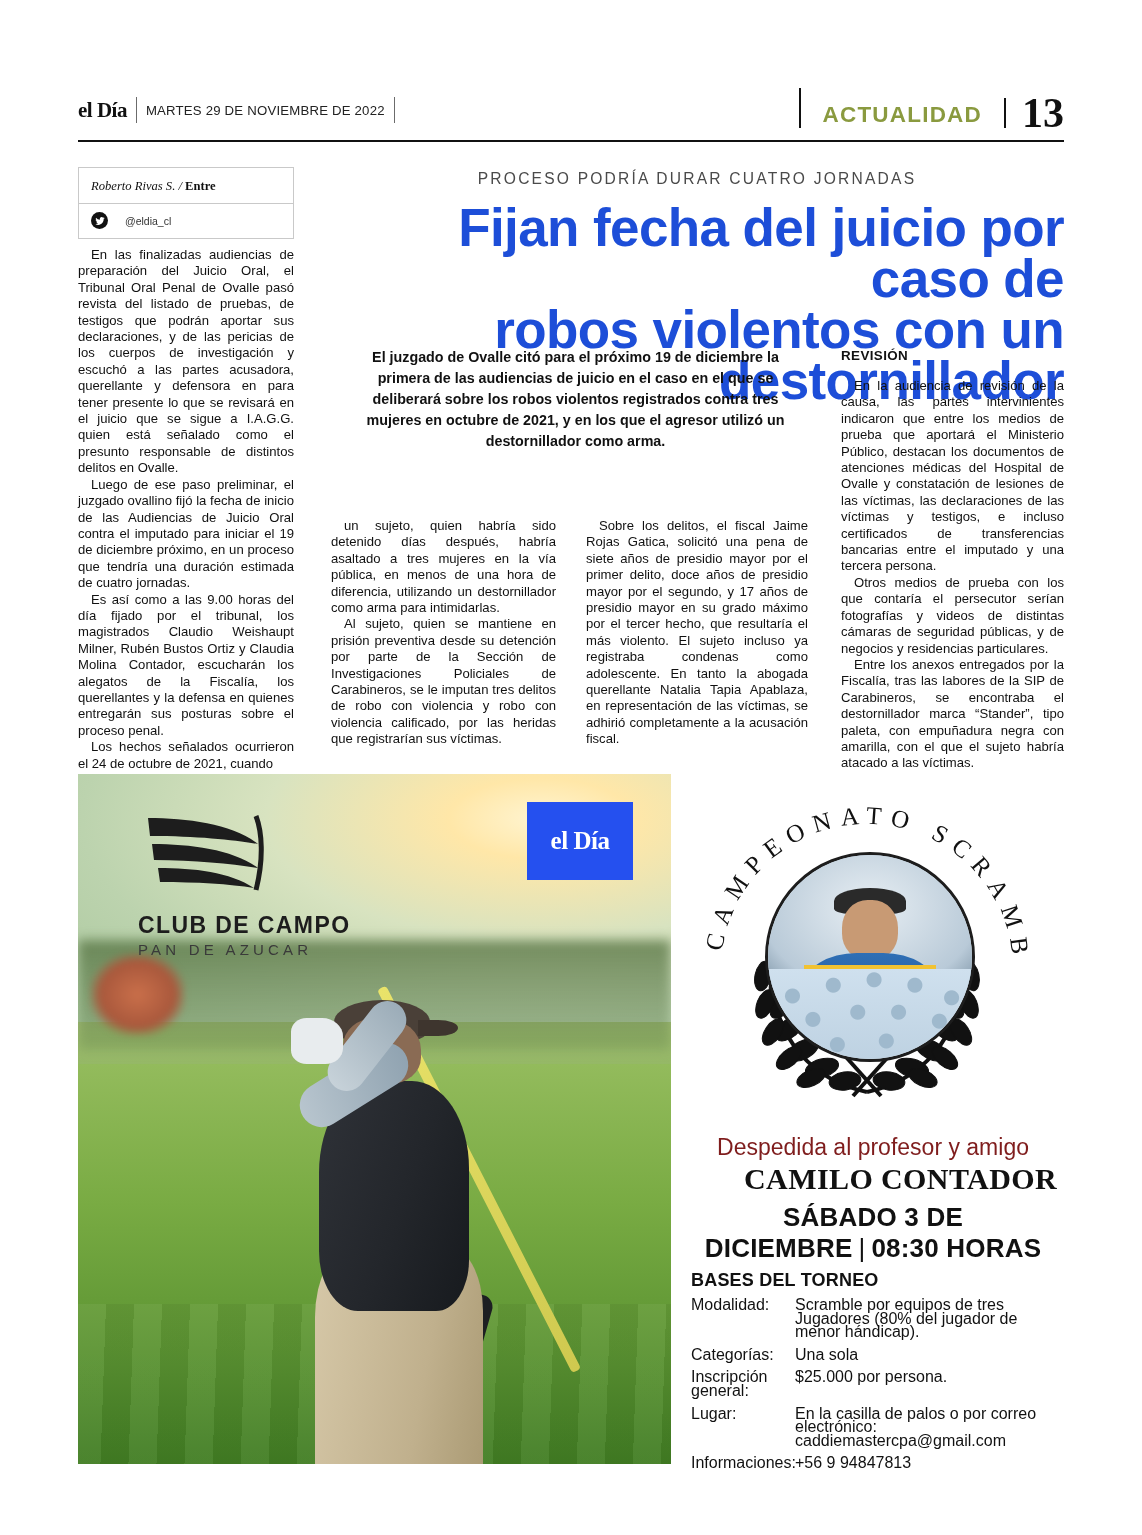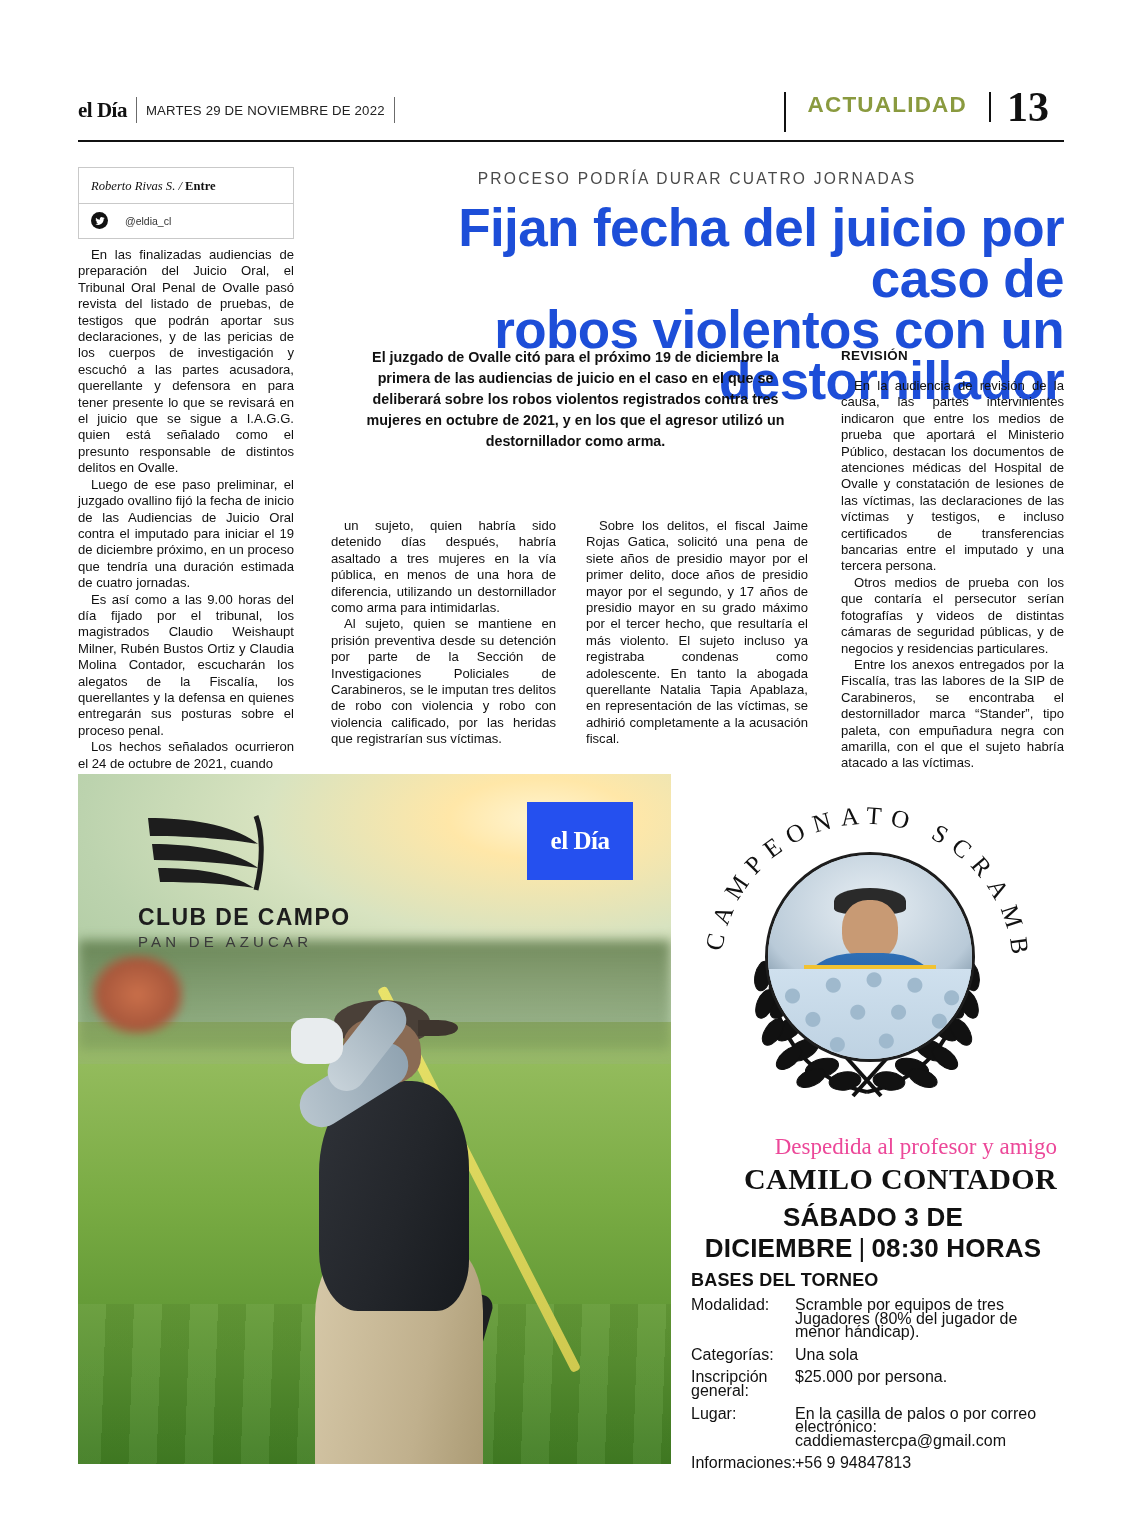--- a/index.html
+++ b/index.html
@@ -53,24 +53,24 @@
   }
   .mast-date {
     font-size: 13.2px;
     letter-spacing: 0.2px;
     color: #222;
     padding: 0 9px;
     white-space: nowrap;
   }
   .mast-right {
     position: absolute;
-    right: 15px;
+    right: 0;
     top: 0;
     display: flex;
-    align-items: flex-start;
+    align-items: flex-end;
     height: 36px;
   }
   .section-rule {
     width: 2px;
     height: 40px;
     background: #111;
     margin-right: 22px;
   }
   .section-name {
     font-size: 22.5px;
@@ -311,21 +311,21 @@
     border-radius: 10px 12px 26% 14px;
     transform: rotate(16deg);
   }
   .logo-badge {
     position: absolute; left: 60px; top: 36px; width: 260px;
   }
   .logo-mark { width: 130px; height: 88px; }
   .logo-text1 {
     font-family: "Liberation Sans Narrow", "Liberation Sans", sans-serif;
     font-size: 23px; font-weight: bold; letter-spacing: 1.4px;
-    color: #1d1d1d; margin-top: 2px;
+    color: #1d1d1d; margin-top: 10px;
   }
   .logo-text2 {
     font-family: "Liberation Sans Narrow", "Liberation Sans", sans-serif;
     font-size: 15px; letter-spacing: 4.2px; color: #3a3a3a; margin-top: 2px;
   }
   .eldia-blue {
     position: absolute; right: 38px; top: 28px;
     width: 106px; height: 78px;
     background: #2550ef;
     display: flex; align-items: center; justify-content: center;
@@ -400,24 +400,24 @@
       radial-gradient(circle at 44% 48%, #9fb9cd 7px, transparent 8px),
       radial-gradient(circle at 64% 48%, #9fb9cd 7px, transparent 8px),
       radial-gradient(circle at 84% 58%, #9fb9cd 7px, transparent 8px),
       radial-gradient(circle at 34% 84%, #9fb9cd 7px, transparent 8px),
       radial-gradient(circle at 58% 80%, #9fb9cd 7px, transparent 8px),
       linear-gradient(180deg,#cfe0ee,#bed2e2);
   }
   .ad-farewell {
     position: absolute;
     left: 6px; top: 360px; width: 368px;
-    text-align: right;
-    font-family: Liberation Serif, serif;
+    text-align: center;
+    font-family: Liberation Sans, sans-serif;
     font-size: 23px;
-    color: #ec4899;
+    color: #7f1d1d;
   }
   .ad-name {
     position: absolute;
     left: 6px; top: 388px; width: 368px;
     text-align: right;
     font-family: "Liberation Serif", serif;
     font-size: 30px;
     font-weight: bold;
     letter-spacing: 0.4px;
     color: #111;

